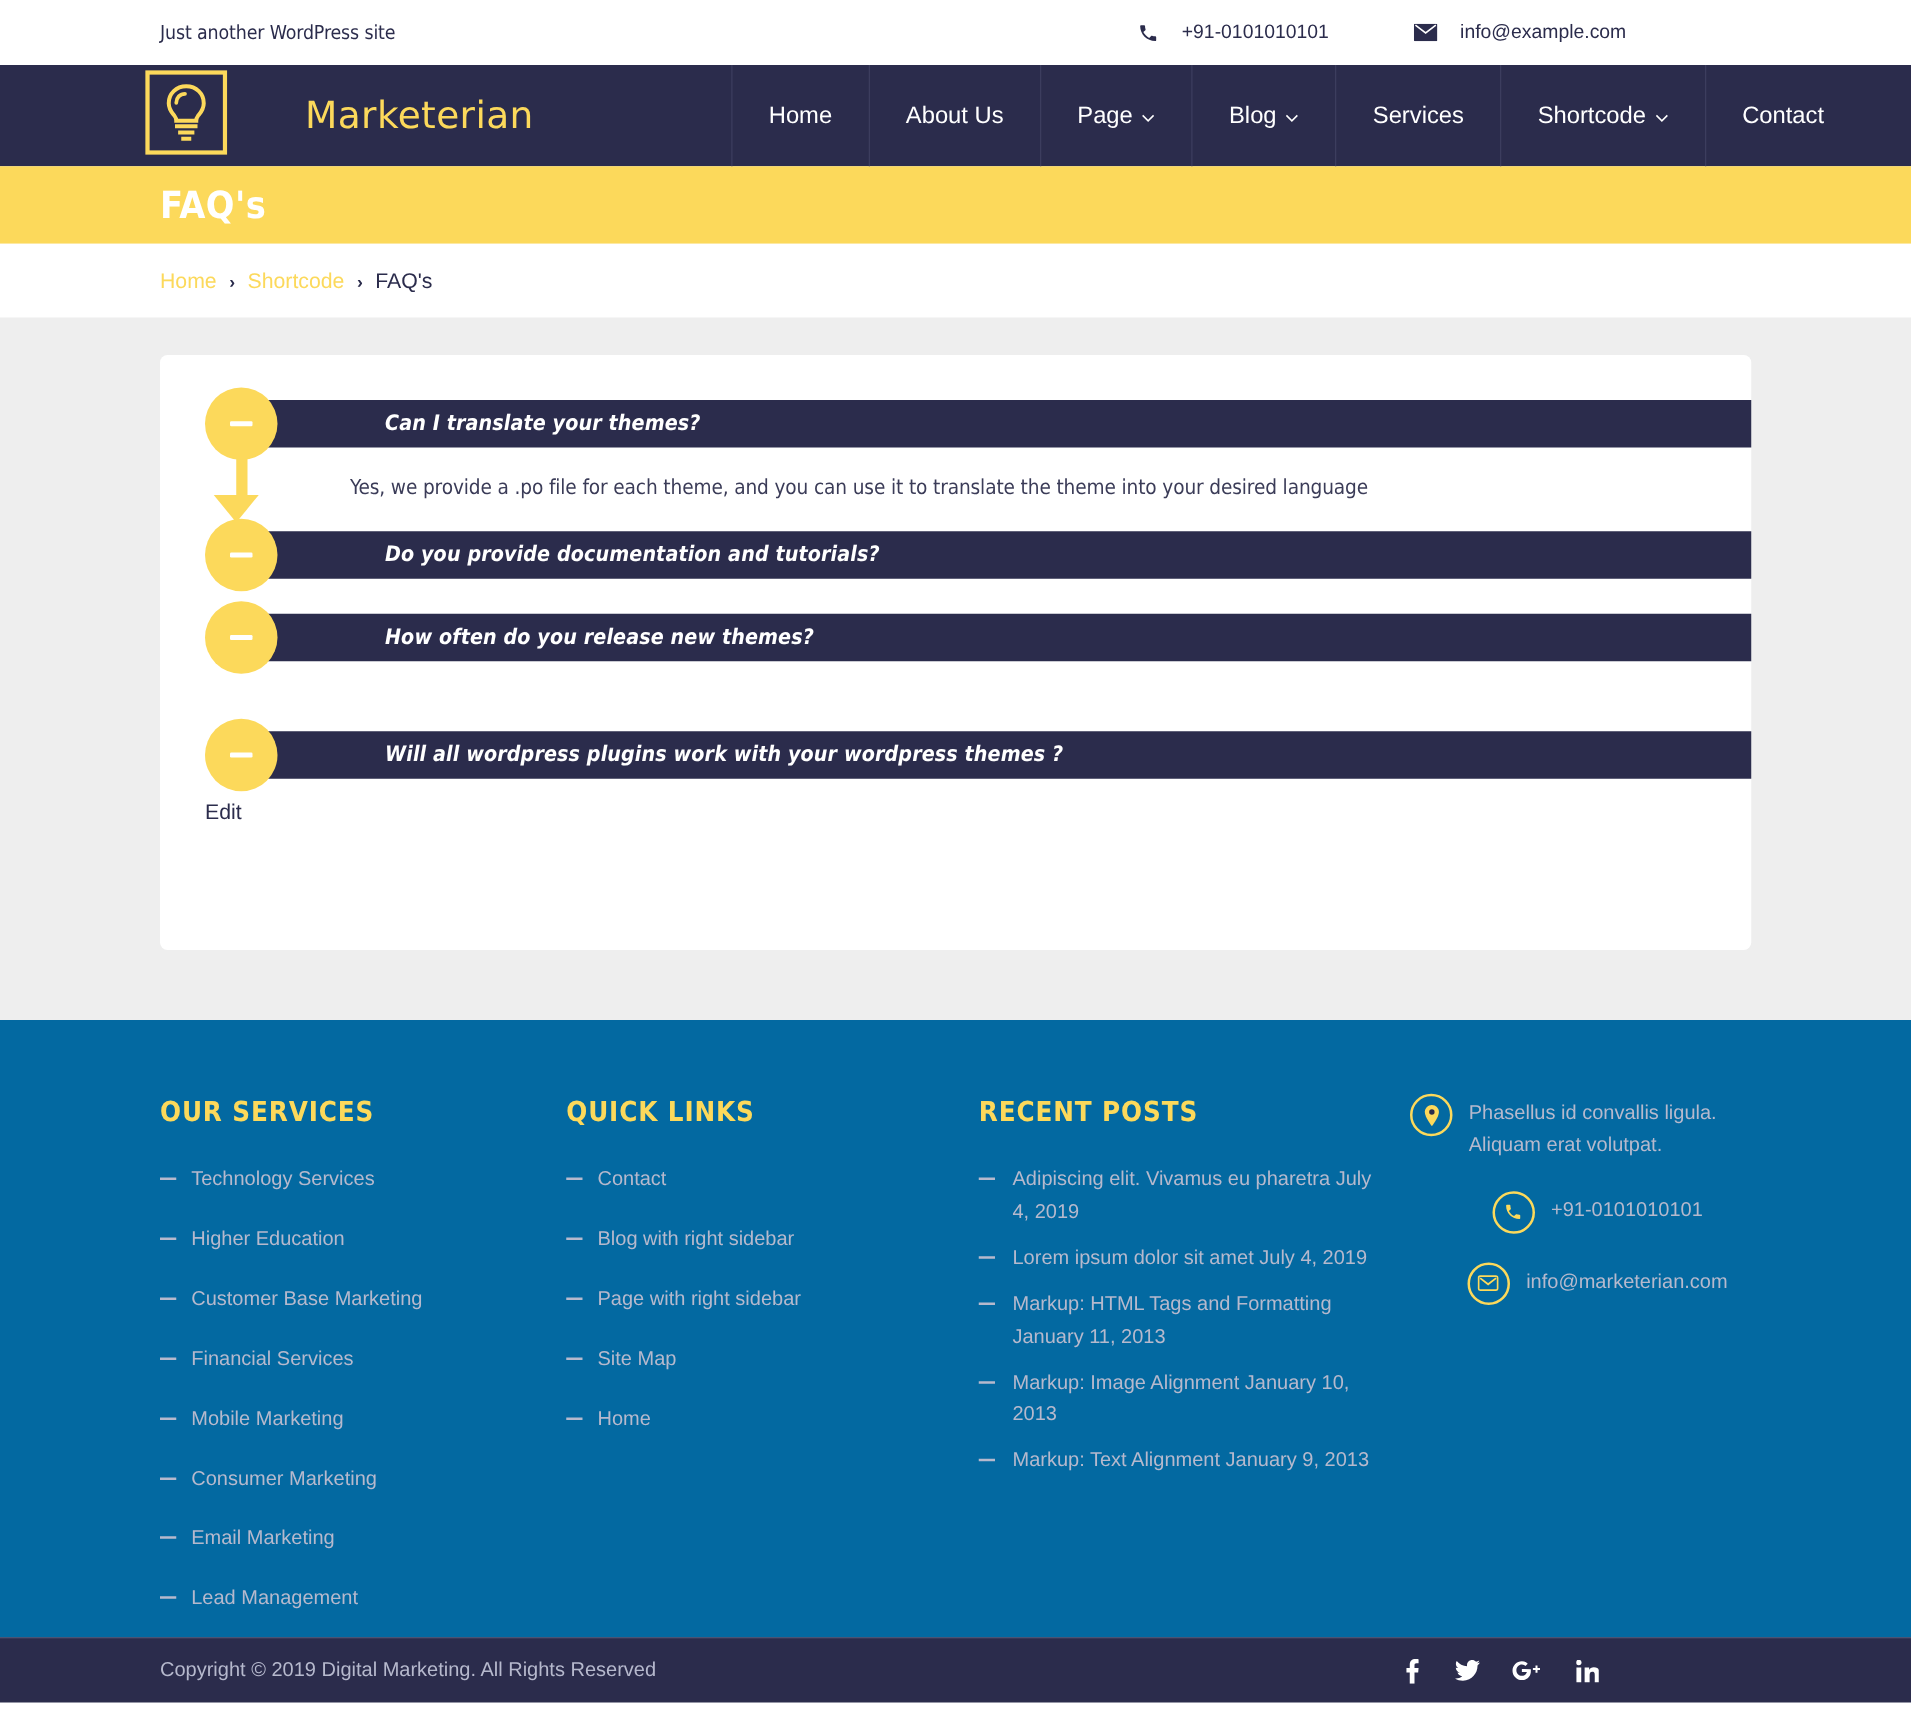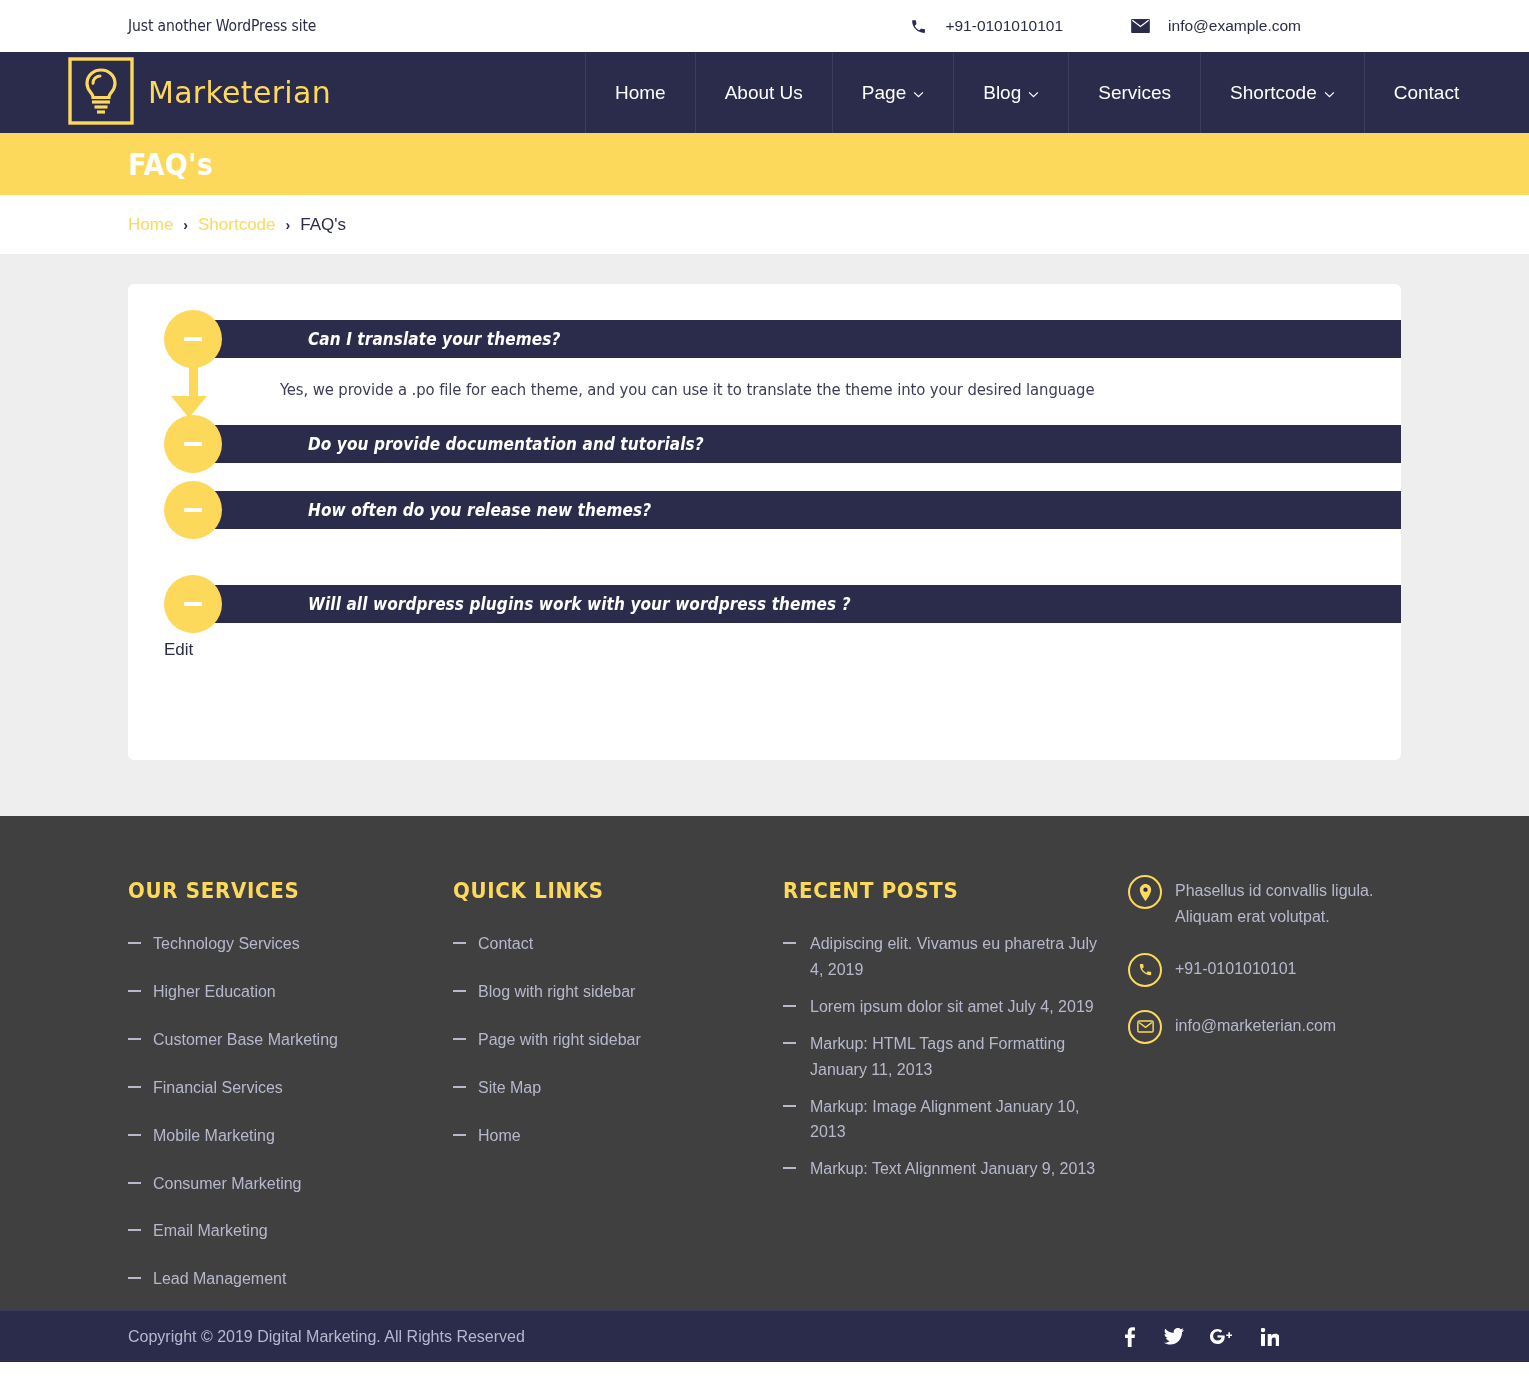--- a/index.html
+++ b/index.html
@@ -54,23 +54,24 @@
   
   .header {
     height: 81px;
     background: #2b2c4c;
     display: flex;
     align-items: stretch;
   }
   .logo-wrap {
     display: flex;
     align-items: center;
-    padding-left: 68px;
+    padding-left: 116px;
     width: 585px;
     flex: none;
+    gap: 48px;
   }
   .logo-mark { flex: none; }
   .logo-text {
     font-family: "DejaVu Sans", sans-serif;
     font-size: 30px;
     font-weight: 400;
     color: #fcd95b;
     margin-left: 14px;
     letter-spacing: 0.3px;
   }
@@ -236,21 +237,21 @@
   .edit-link {
     padding-left: 36px;
     margin-top: 17px;
     font-size: 17px;
     color: #2b2c4c;
     cursor: pointer;
   }
 
   
   .footer {
-    background: #404040;
+    background: #0369a1;
     padding: 62px 128px 0 128px;
     height: 494px;
   }
   .footer-cols {
     display: flex;
     align-items: flex-start;
   }
   .fcol-services { width: 325px; flex: none; }
   .fcol-links    { width: 330px; flex: none; }
   .fcol-posts    { width: 330px; flex: none; }
@@ -284,20 +285,21 @@
   .fcol-posts .footer-li { margin-bottom: 11px; }
   .fcol-posts .footer-li .dash { margin-right: 14px; }
 
   .contact-row {
     display: flex;
     align-items: flex-start;
     margin-bottom: 26px;
     font-size: 16px;
     color: #b6b9cd;
     line-height: 1.62;
+    justify-content: center;
   }
   .contact-icon {
     flex: none;
     width: 34px;
     height: 34px;
     border-radius: 50%;
     border: 2px solid #fcd95b;
     display: flex;
     align-items: center;
     justify-content: center;

